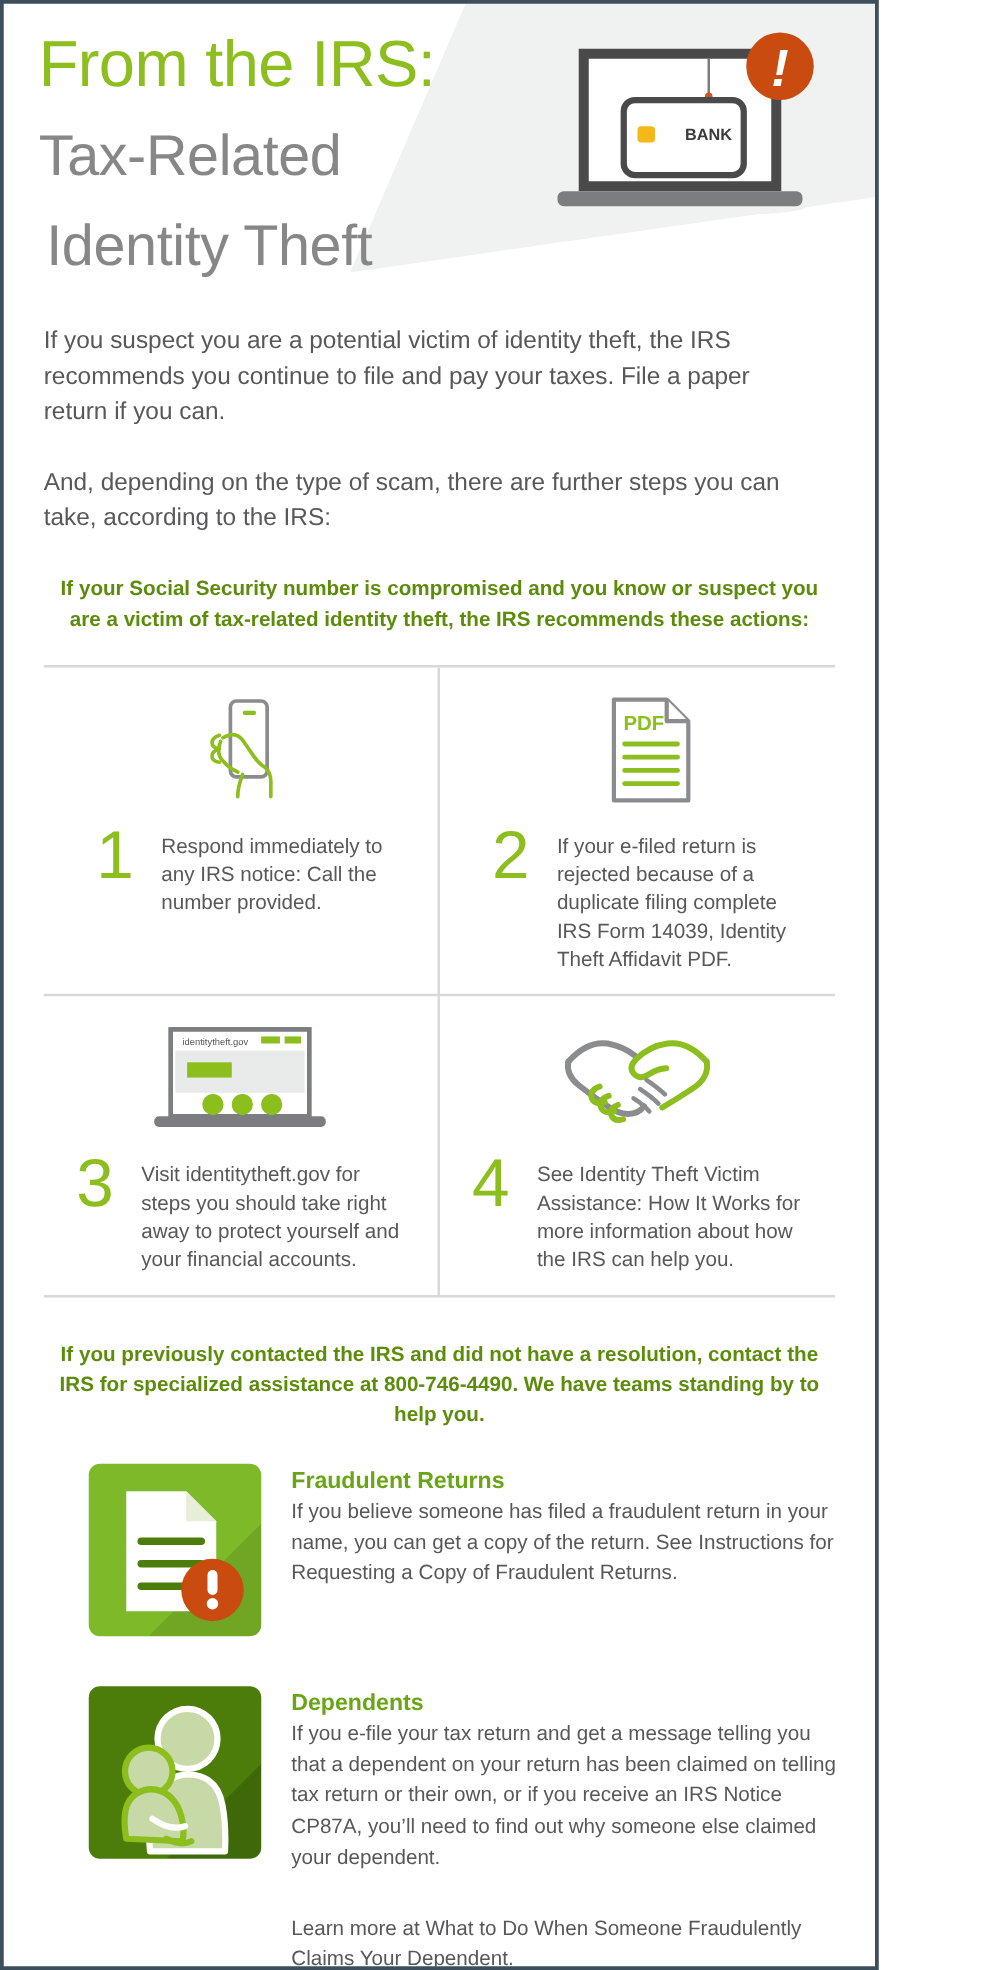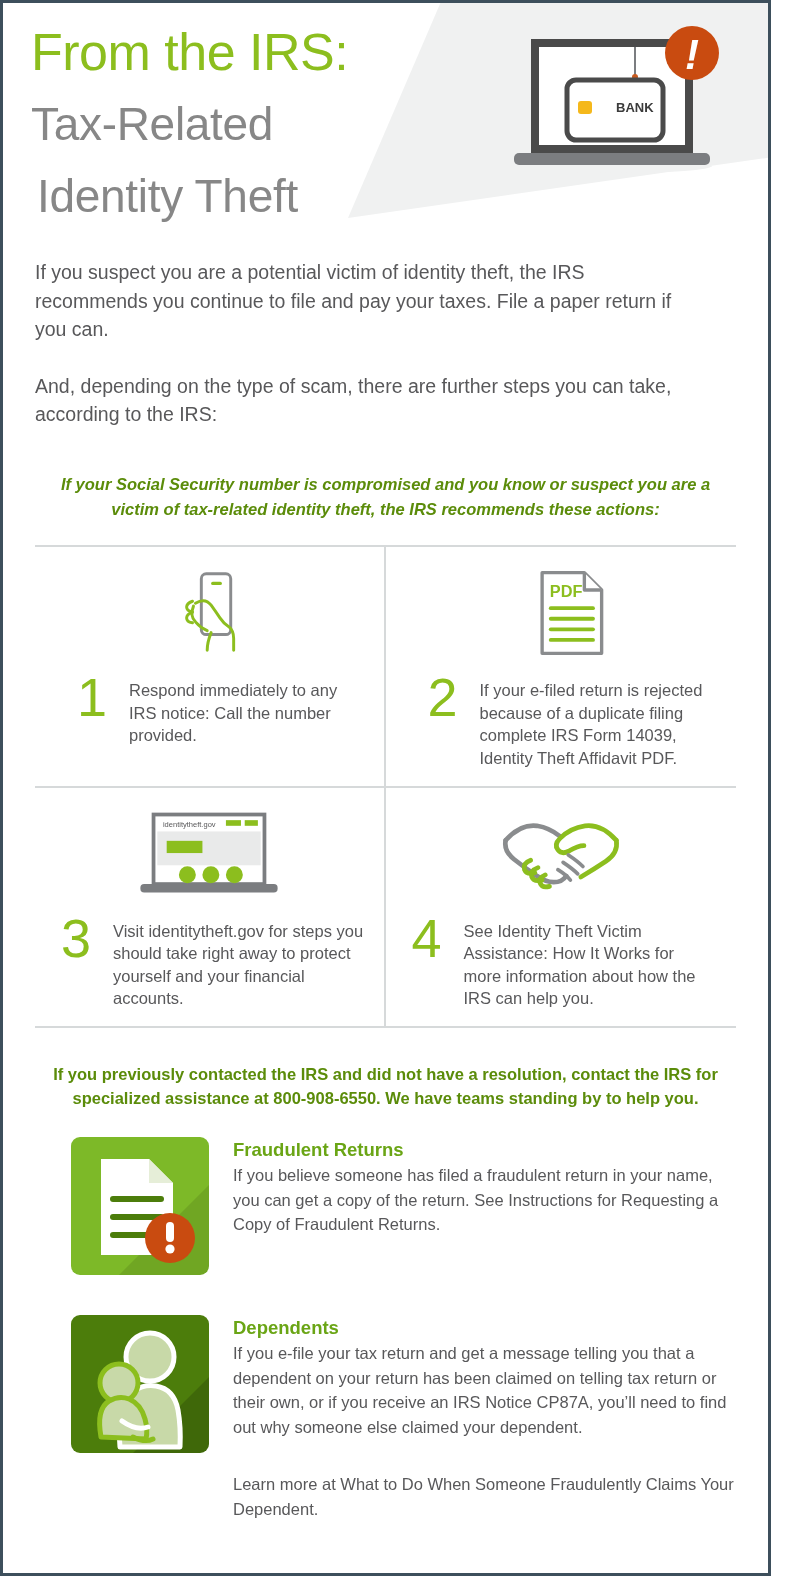--- a/index.html
+++ b/index.html
@@ -8,21 +8,21 @@
     background: #ffffff;
   }
 
   body {
     font-family: "Liberation Sans", sans-serif;
     -webkit-font-smoothing: antialiased;
   }
 
   .infographic {
     position: relative;
-    width: 771px;
+    width: 703px;
     height: 1576px;
     background: #ffffff;
     border: 3px solid #3d4f5c;
     overflow: hidden;
   }
 
   
   .hero-band {
     position: absolute;
     top: 0;
@@ -82,21 +82,21 @@
 
   
   .green-callout {
     font-size: 16.5px;
     font-weight: bold;
     line-height: 1.48;
     color: #5b8c0a;
     text-align: center;
     padding: 0 40px;
   }
-  .callout-1 { margin-top: 44px; font-style: italic; }
+  .callout-1 { margin-top: 31px; }
   .callout-2 { margin-top: 34px; padding: 0 30px; }
 
   
   .steps-grid {
     margin: 24px 32px 0 32px;
     border-top: 2px solid #d6d9da;
     border-bottom: 2px solid #d6d9da;
     display: grid;
     grid-template-columns: 1fr 1fr;
   }
@@ -291,21 +291,21 @@
         </svg>
       </div>
       <div class="step-body">
         <div class="step-number">4</div>
         <div class="step-text">See Identity Theft Victim Assistance: How It Works for more information about how the IRS can help you.</div>
       </div>
     </div>
 
   </div>
 
-  <div class="green-callout callout-2">If you previously contacted the IRS and did not have a resolution, contact the IRS for specialized assistance at 800-908-6550. We have teams standing by to help you.</div>
+  <div class="green-callout callout-2">If you previously contacted the IRS and did not have a resolution, contact the IRS for specialized assistance at 800-746-4490. We have teams standing by to help you.</div>
 
   <div class="topic">
     <div class="topic-tile tile-bright">
       <svg viewBox="0 0 138 138" width="138" height="138">
         <path d="M48 138 L138 48 L138 138 Z" fill="#000000" opacity="0.10"></path>
         <path d="M30 22 h48 l24 24 v72 h-72 z" fill="#ffffff"></path>
         <path d="M78 22 v24 h24 z" fill="#e6eed8"></path>
         <g stroke="#4c7d0b" stroke-width="6" stroke-linecap="round">
           <line x1="42" y1="62" x2="90" y2="62"></line>
           <line x1="42" y1="80" x2="90" y2="80"></line>

